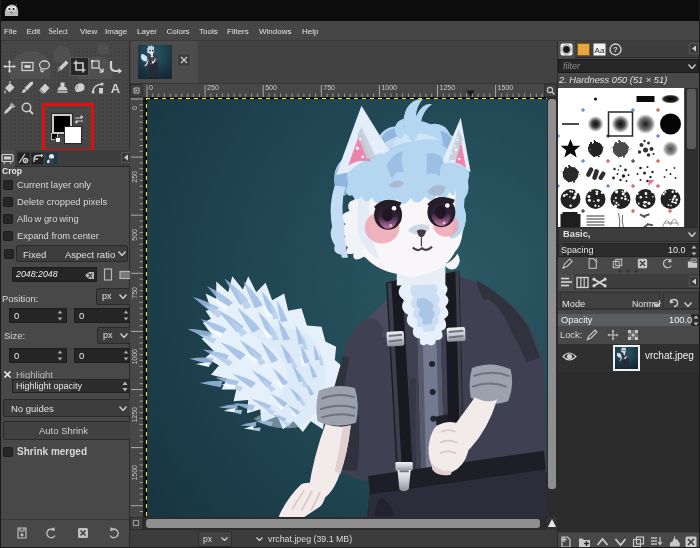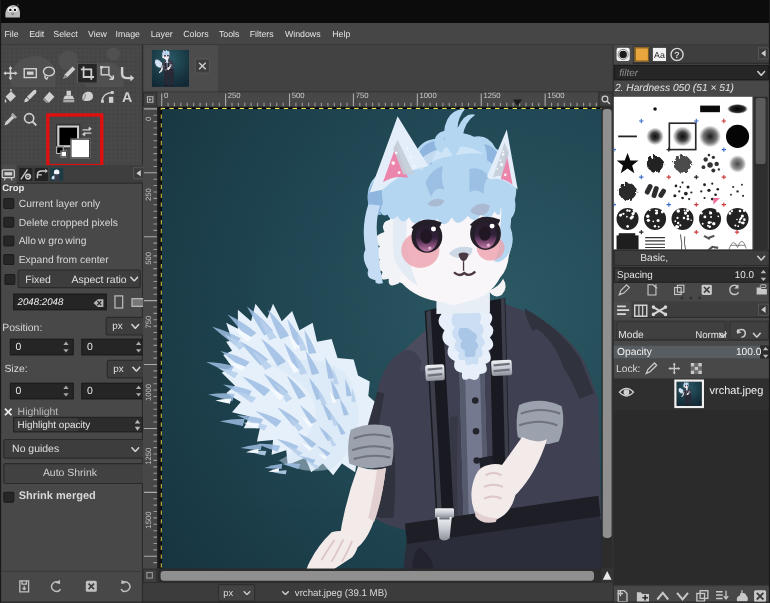--- a/index.html
+++ b/index.html
@@ -16,21 +16,21 @@
 <circle cx="5.2" cy="5.6" r="2.3" fill="#f2f2f2"></circle>
       <circle cx="9.8" cy="5.6" r="2.3" fill="#f2f2f2"></circle>
 <circle cx="5.4" cy="6" r="1.1" fill="#141414"></circle>
       <circle cx="9.6" cy="6" r="1.1" fill="#141414"></circle>
 <path d="M12.5 2.5 Q14 0.5 11.5 1 Z" fill="#777"></path>
 <path d="M6.5 9.5 Q7.5 10.5 8.5 9.5" stroke="#333" stroke-width="0.8" fill="none"></path>
 </svg>
 <div class="abs" style="left:0;top:21px;width:700px;height:20px;background:#464646;border-bottom:1px solid #3a3a3a;"></div>
 <div class="tx" style="left:4px;top:27px;font-size:8px;color:#e3e3e3;font-weight:normal;">File</div>
 <div class="tx" style="left:26.5px;top:27px;font-size:8px;color:#e3e3e3;font-weight:normal;">Edit</div>
-<div class="tx" style="left:48.5px;top:27px;font-size:8px;color:#e3e3e3;font-weight:normal;">Select</div>
+<div class="tx" style="left:48.5px;top:27px;font-size:8px;color:#e3e3e3;font-weight:normal;font-family:Liberation Serif, serif;">Select</div>
 <div class="tx" style="left:80px;top:27px;font-size:8px;color:#e3e3e3;font-weight:normal;">View</div>
 <div class="tx" style="left:105px;top:27px;font-size:8px;color:#e3e3e3;font-weight:normal;">Image</div>
 <div class="tx" style="left:137px;top:27px;font-size:8px;color:#e3e3e3;font-weight:normal;">Layer</div>
 <div class="tx" style="left:166.5px;top:27px;font-size:8px;color:#e3e3e3;font-weight:normal;">Colors</div>
 <div class="tx" style="left:199px;top:27px;font-size:8px;color:#e3e3e3;font-weight:normal;">Tools</div>
 <div class="tx" style="left:227px;top:27px;font-size:8px;color:#e3e3e3;font-weight:normal;">Filters</div>
 <div class="tx" style="left:259px;top:27px;font-size:8px;color:#e3e3e3;font-weight:normal;">Windows</div>
 <div class="tx" style="left:302px;top:27px;font-size:8px;color:#e3e3e3;font-weight:normal;">Help</div>
 <div class="abs" style="left:0;top:41px;width:130px;height:507px;background:#484848;border-right:1px solid #2b2b2b;"></div>
 <div class="abs" style="left:0;top:41px;width:130px;height:109px;background-image:radial-gradient(#424242 1px, transparent 1px);background-size:4px 4px;background-position:1px 1px;"></div>
@@ -784,21 +784,21 @@
       <path d="M50 96 V100 M48 98 H52" stroke="#3b6ecc" stroke-width="1"></path>
       <path d="M75 96 V100 M73 98 H77" stroke="#cc3b3b" stroke-width="1"></path>
       <path d="M100 96 V100 M98 98 H102" stroke="#cc3b3b" stroke-width="1"></path>
       <path d="M25 121 V125 M23 123 H27" stroke="#222" stroke-width="1"></path>
       <path d="M75 121 V125 M73 123 H77" stroke="#cc3b3b" stroke-width="1"></path>
       <path d="M112 121 V125 M110 123 H114" stroke="#cc3b3b" stroke-width="1"></path>
     </svg>
 <div class="abs" style="left:685px;top:88px;width:13px;height:139px;background:#2e2e2e;"></div>
 <div class="abs" style="left:687px;top:89px;width:9px;height:60px;background:#5b5b5b;border-radius:2px;"></div>
 <div class="abs" style="left:558px;top:227px;width:142px;height:15px;background:#3d3d3d;border:1px solid #2a2a2a;"></div>
-<div class="tx" style="left:563px;top:229px;font-size:9.3px;color:#e0e0e0;font-weight:normal;margin-left:19px;">Basic,</div>
+<div class="tx" style="left:563px;top:229px;font-size:9.3px;color:#e0e0e0;font-weight:bold;">Basic,</div>
 <svg class="abs" style="left:688px;top:232px" width="8" height="5" viewBox="0 0 8 5">
       <path d="M0.5 0.5 L4.0 4.5 L7.5 0.5" fill="none" stroke="#d0d0d0" stroke-width="1.4"></path>
     </svg>
     <div class="abs" style="left:558px;top:243px;width:142px;height:14px;background:#2c2c2c;border:1px solid #222;"></div>
 <div class="abs" style="left:559px;top:244px;width:4px;height:12px;background:#3a3a3a;"></div>
 <div class="tx" style="left:561px;top:245px;font-size:9px;color:#e6e6e6;font-weight:normal;">Spacing</div>
 <div class="tx" style="left:668px;top:245px;font-size:9px;color:#e6e6e6;font-weight:normal;">10.0</div>
 <svg class="abs" style="left:691px;top:245px" width="6" height="11" viewBox="0 0 6 11">
       <path d="M3 0.5 L5.5 3.5 H0.5 Z" fill="#b9b9b9"></path>
       <path d="M3 10.5 L0.5 7.5 H5.5 Z" fill="#b9b9b9"></path>

